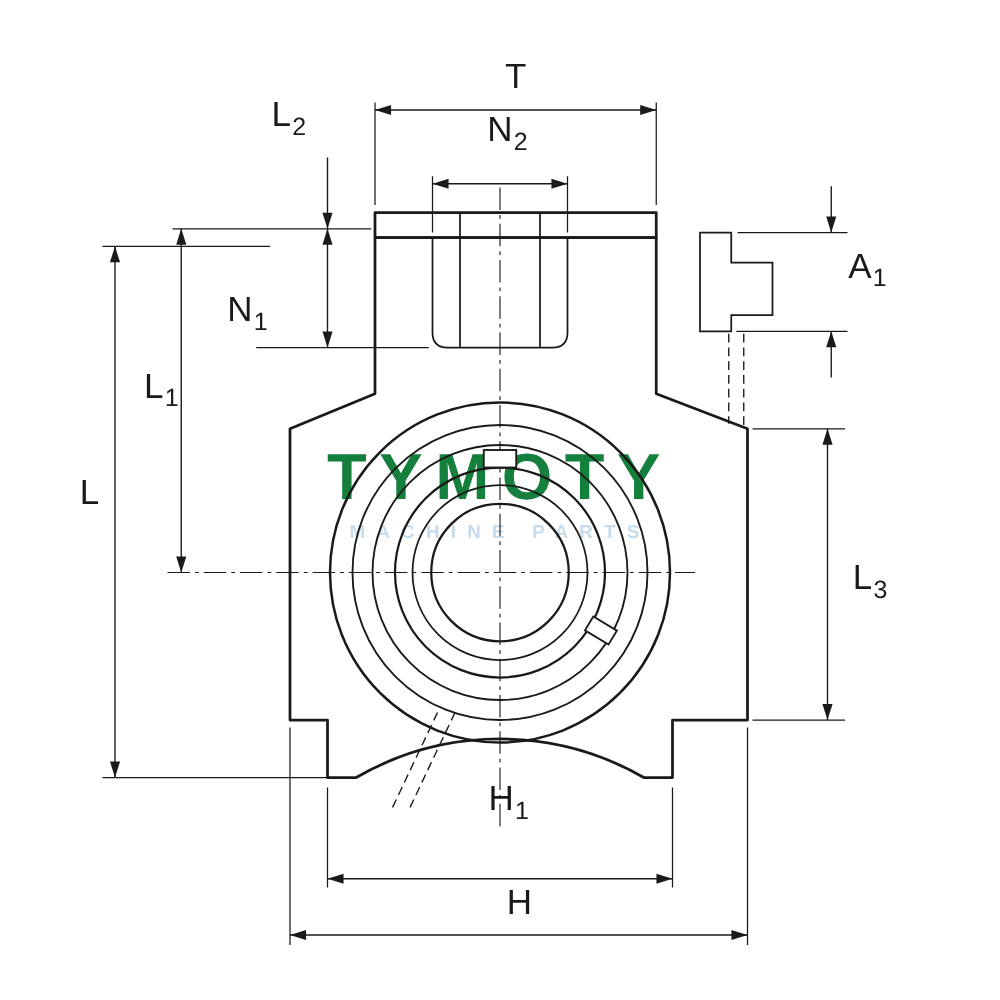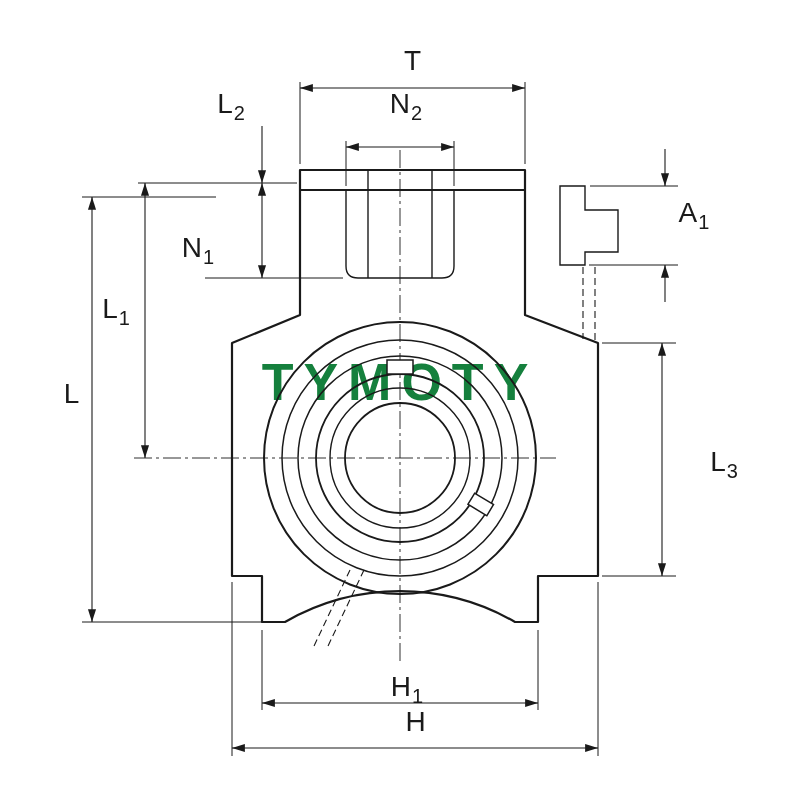--- a/index.html
+++ b/index.html
@@ -24,20 +24,21 @@
   .hid{stroke:#1a1a1a;stroke-width:1.1;stroke-dasharray:7 4;fill:none;}
   .white{fill:#ffffff;stroke:#1a1a1a;stroke-width:1.5;}
 </style>
 </head>
 <body>
 
 <div class="canvas">
 
   <div class="watermark">
     <div class="wm-brand">TYMOTY</div>
+    <div class="wm-tagline">MACHINE PARTS</div>
   </div>
 
   <svg class="drawing" width="800" height="800" viewBox="0 0 800 800">
     <defs>
       <marker id="arr" viewBox="0 0 12 8" refX="11.4" refY="4" markerWidth="13" markerHeight="8.7" orient="auto-start-reverse">
         <path d="M0.6,0.6 L11.4,4 L0.6,7.4 Z" fill="#1a1a1a"></path>
       </marker>
     </defs>
 
     <g>
@@ -106,23 +107,23 @@
       <line class="dim1" x1="665" y1="302" x2="665" y2="265"></line>
       <line class="dim2" x1="662" y1="343" x2="662" y2="576"></line>
       <line class="dim2" x1="262" y1="703" x2="538" y2="703"></line>
       <line class="dim2" x1="232" y1="748" x2="598" y2="748"></line>
     </g>
   </svg>
 
   <div class="labels">
     <div class="dim-label" style="left:413px;top:61px"><span>T</span><span class="sub"></span></div>
     <div class="dim-label" style="left:406px;top:104px"><span>N</span><span class="sub">2</span></div>
-    <div class="dim-label" style="left:231px;top:104px"><span>L</span><span class="sub">2</span></div>
+    <div class="dim-label" style="left:231px;top:92px"><span>L</span><span class="sub">2</span></div>
     <div class="dim-label" style="left:198px;top:248px"><span>N</span><span class="sub">1</span></div>
-    <div class="dim-label" style="left:116px;top:309px"><span>L</span><span class="sub">1</span></div>
+    <div class="dim-label" style="left:129px;top:309px"><span>L</span><span class="sub">1</span></div>
     <div class="dim-label" style="left:72px;top:394px"><span>L</span><span class="sub"></span></div>
     <div class="dim-label" style="left:694px;top:213px"><span>A</span><span class="sub">1</span></div>
-    <div class="dim-label" style="left:724px;top:462px"><span>L</span><span class="sub">3</span></div>
-    <div class="dim-label" style="left:407px;top:687px"><span>H</span><span class="sub">1</span></div>
+    <div class="dim-label" style="left:696px;top:462px"><span>L</span><span class="sub">3</span></div>
+    <div class="dim-label" style="left:407px;top:639px"><span>H</span><span class="sub">1</span></div>
     <div class="dim-label" style="left:416px;top:722px"><span>H</span><span class="sub"></span></div>
   </div>
 
 </div>
 
 </body></html>

